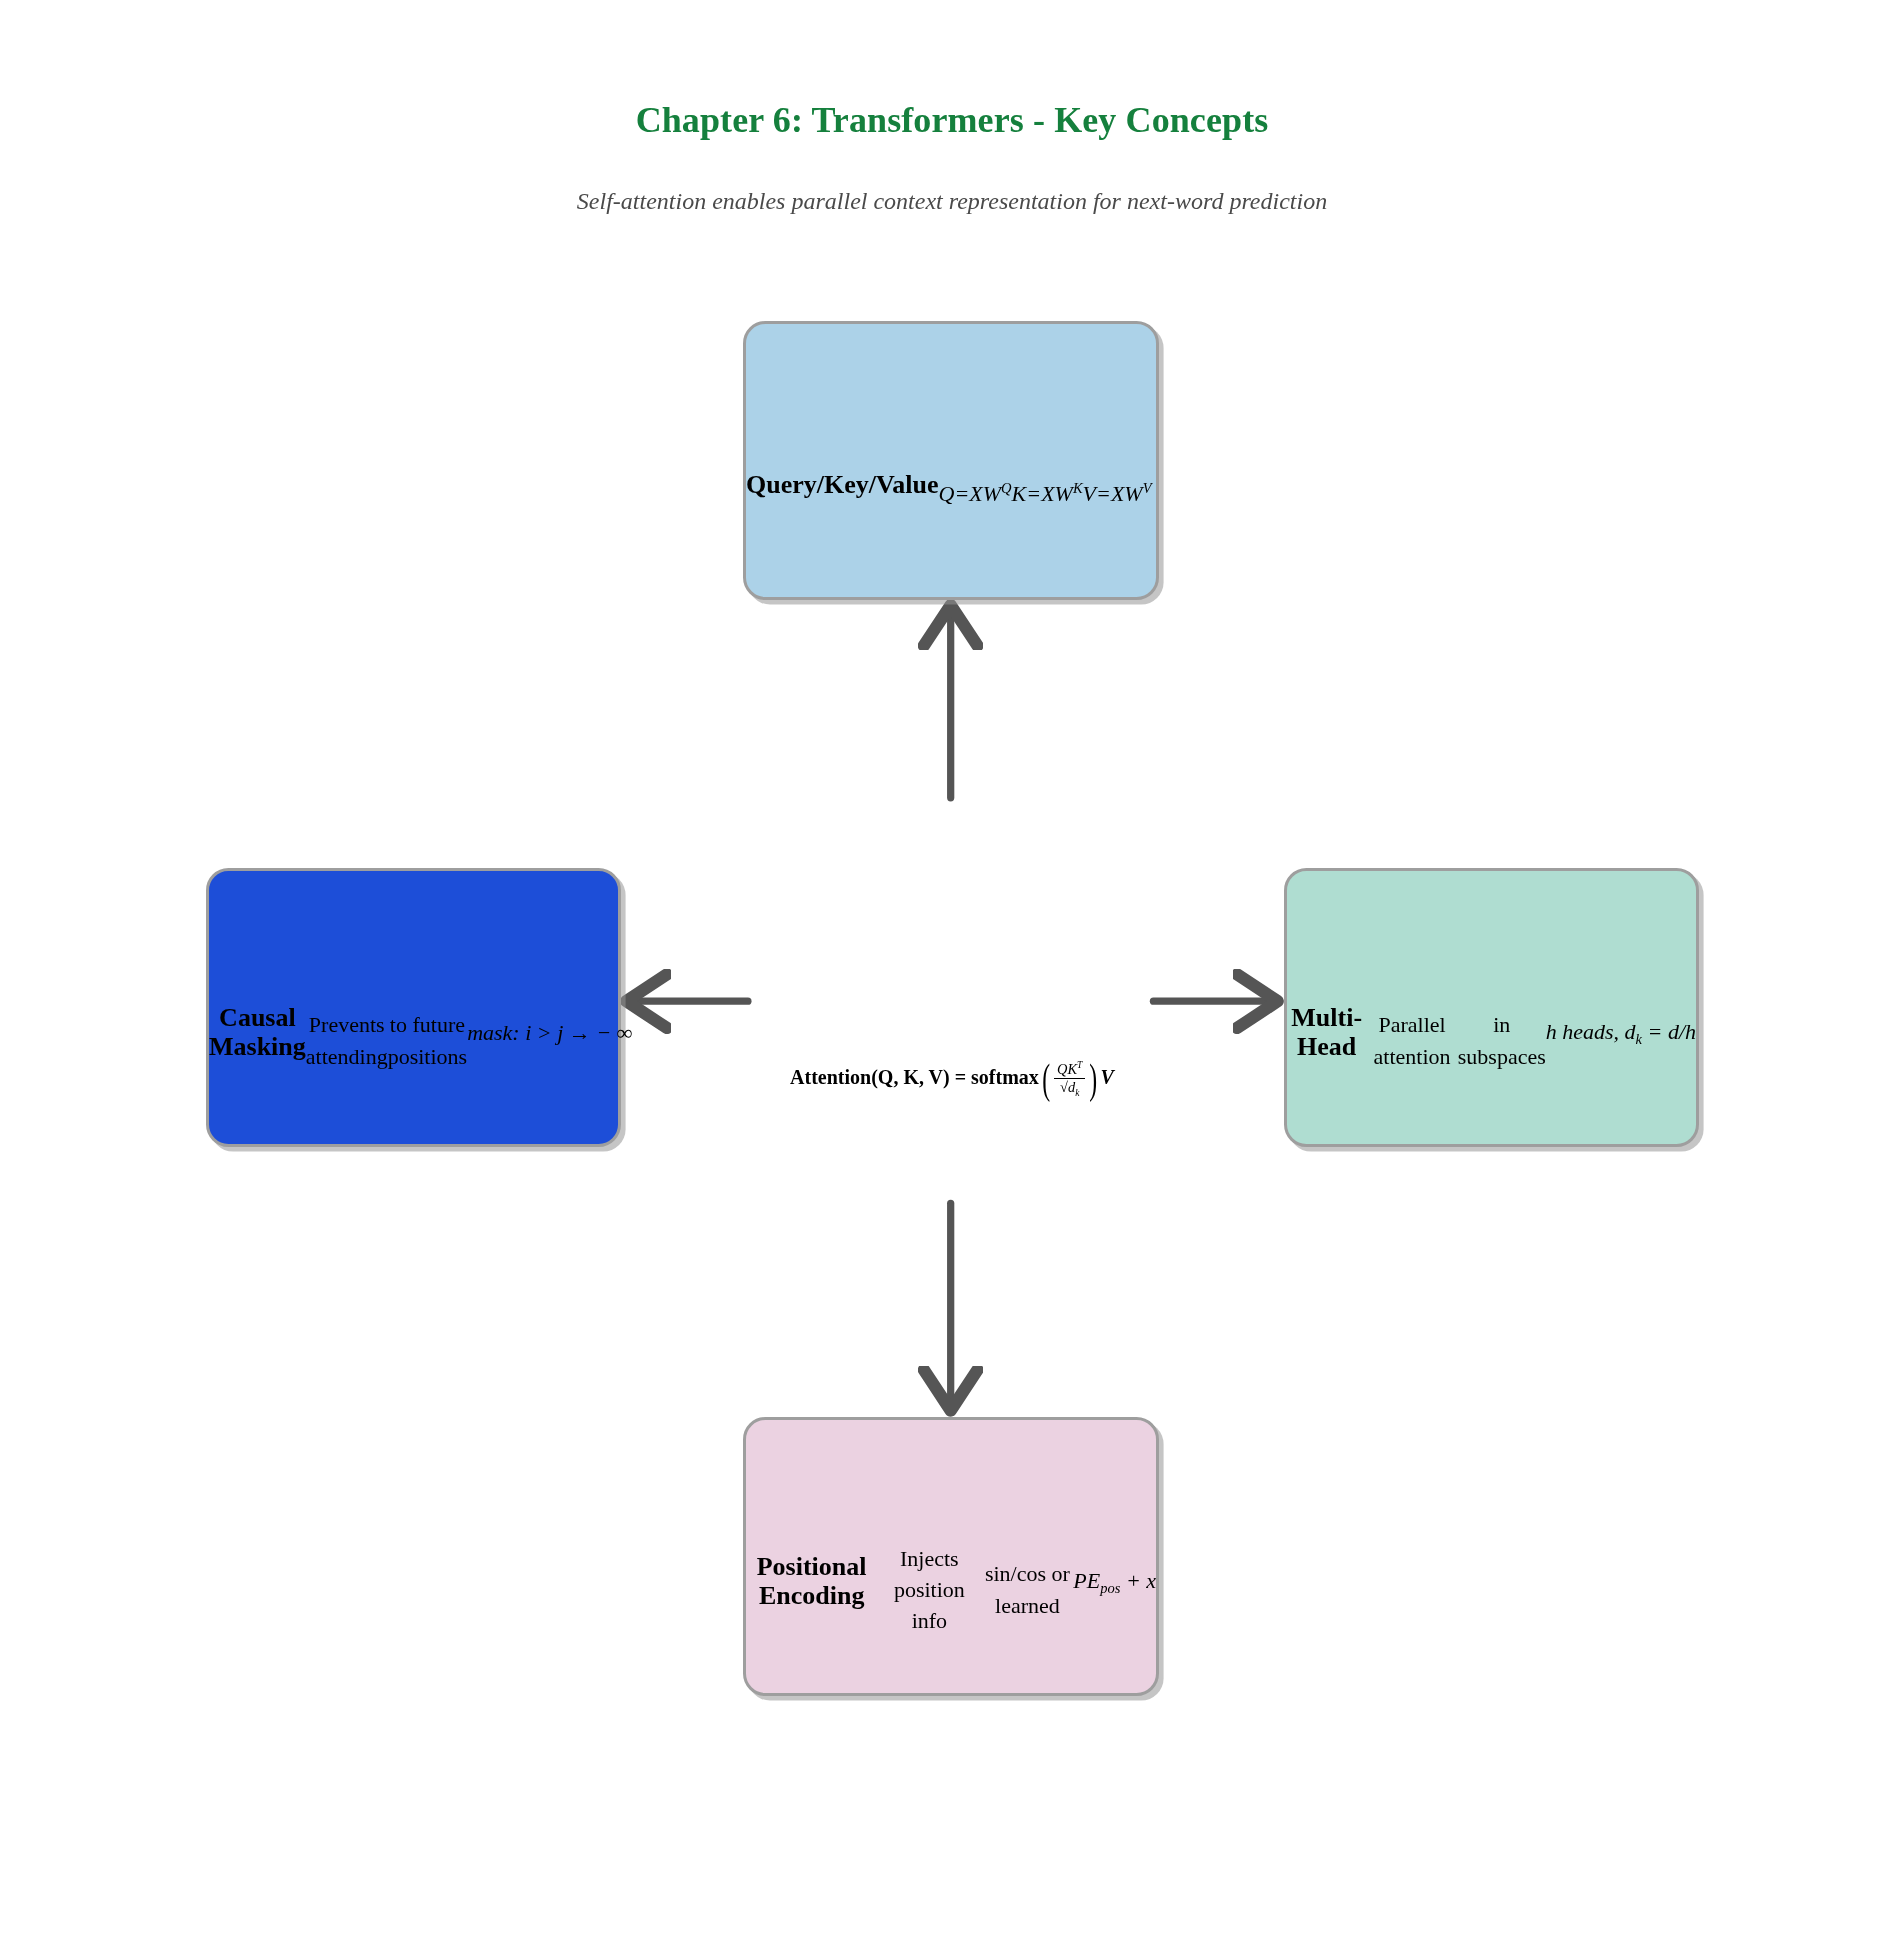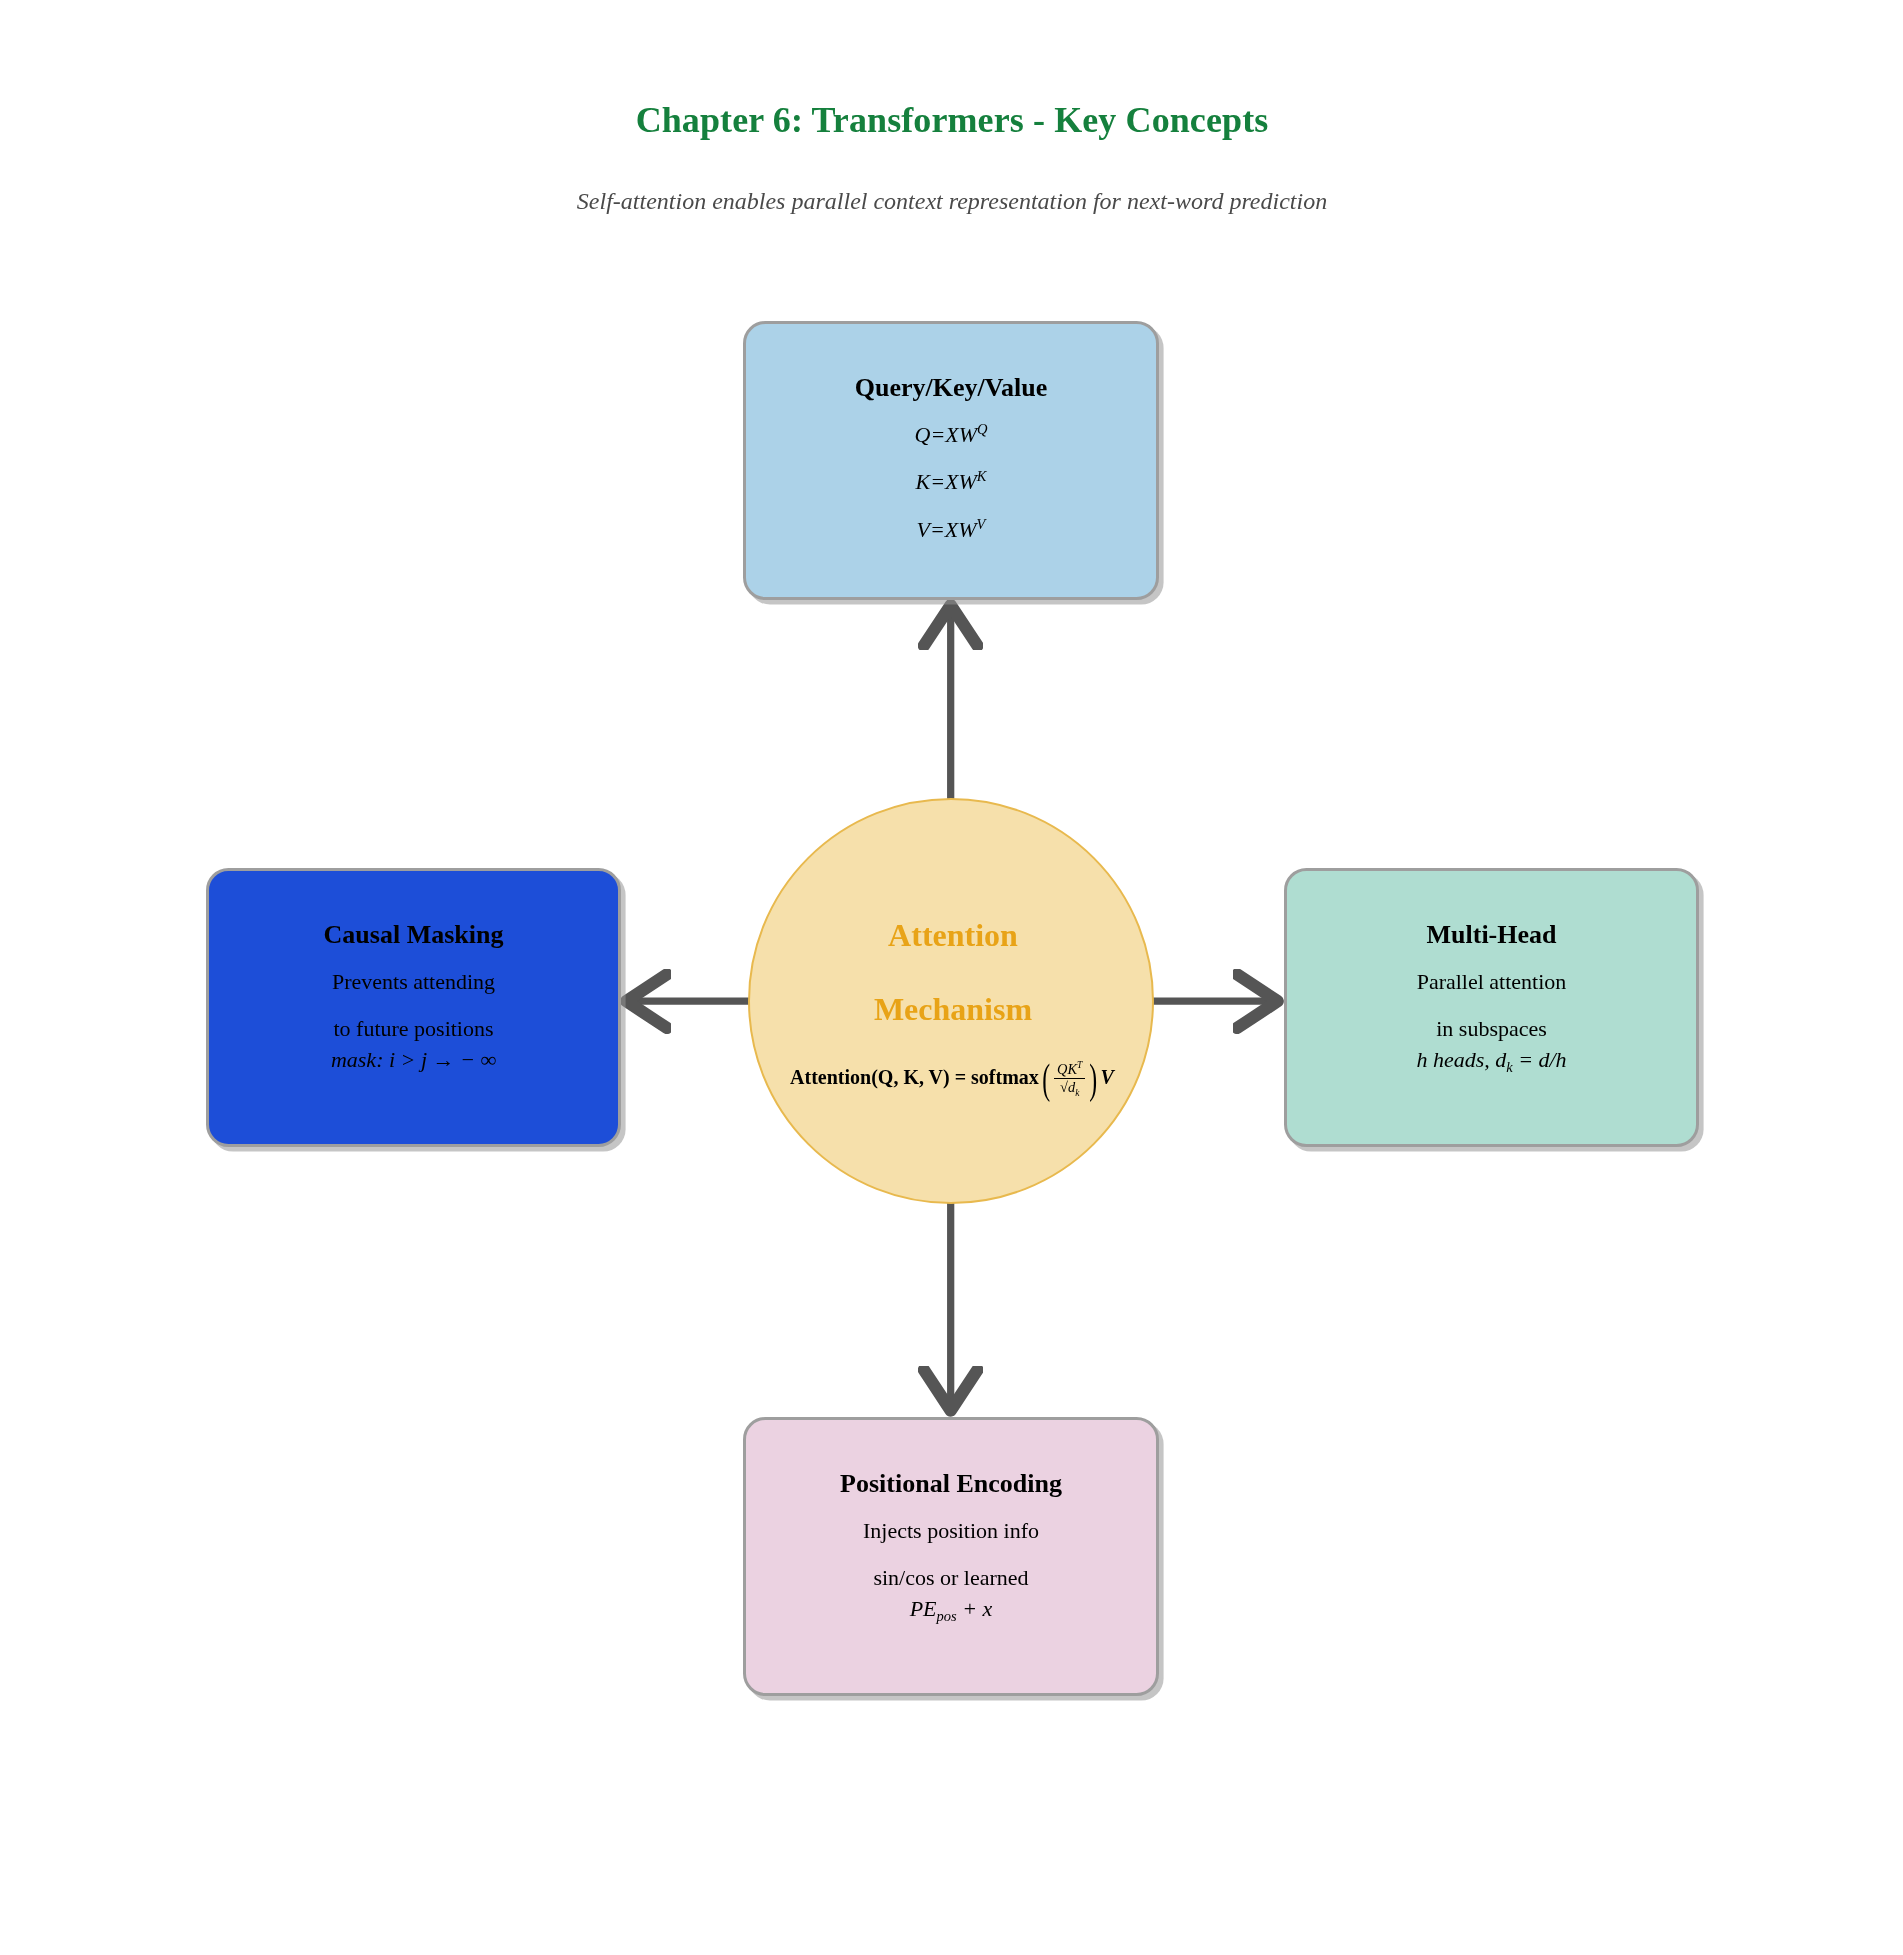--- a/index.html
+++ b/index.html
@@ -56,21 +56,20 @@
   }
 
   
   .node-box {
     position: absolute;
     box-sizing: border-box;
     border: 3.3px solid #9e9e9e;
     border-radius: 22.4px;
     box-shadow: 4.6px 4.6px 0 rgba(150,150,150,0.55);
     display: flex;
-    flex-direction: column;
     align-items: center;
     justify-content: flex-start;
   }
   .node-title {
     font-size: 26px;
     font-weight: bold;
     text-align: center;
     line-height: 1.1;
   }
   .node-line {
@@ -245,24 +244,20 @@
     <div class="node-formula"><span>h heads, </span><span>d</span><sub class="m">k</sub><span> = d/h</span></div>
   </div>
 
   <div class="node-box" id="box-posenc">
     <div class="node-title">Positional Encoding</div>
     <div class="node-line">Injects position info</div>
     <div class="node-line">sin/cos or learned</div>
     <div class="node-formula"><span>PE</span><sub class="m">pos</sub><span> + x</span></div>
   </div>
 
-  <div id="center-circle">
-    <div class="circle-title" id="circle-line1">Attention</div>
-    <div class="circle-title" id="circle-line2">Mechanism</div>
-  </div>
 
   <div id="center-formula"><span>Attention(Q, K, V) = softmax</span><span class="paren-big">(</span><span class="frac">
         <span class="num"><span>QK</span><sup class="m">T</sup></span>
         <span class="den"><span class="rad">√</span><span>d</span><sub class="m">k</sub></span>
       </span><span class="paren-big">)</span><span class="math-i">V</span></div>
 
 </div>
 
 
 </body></html>

